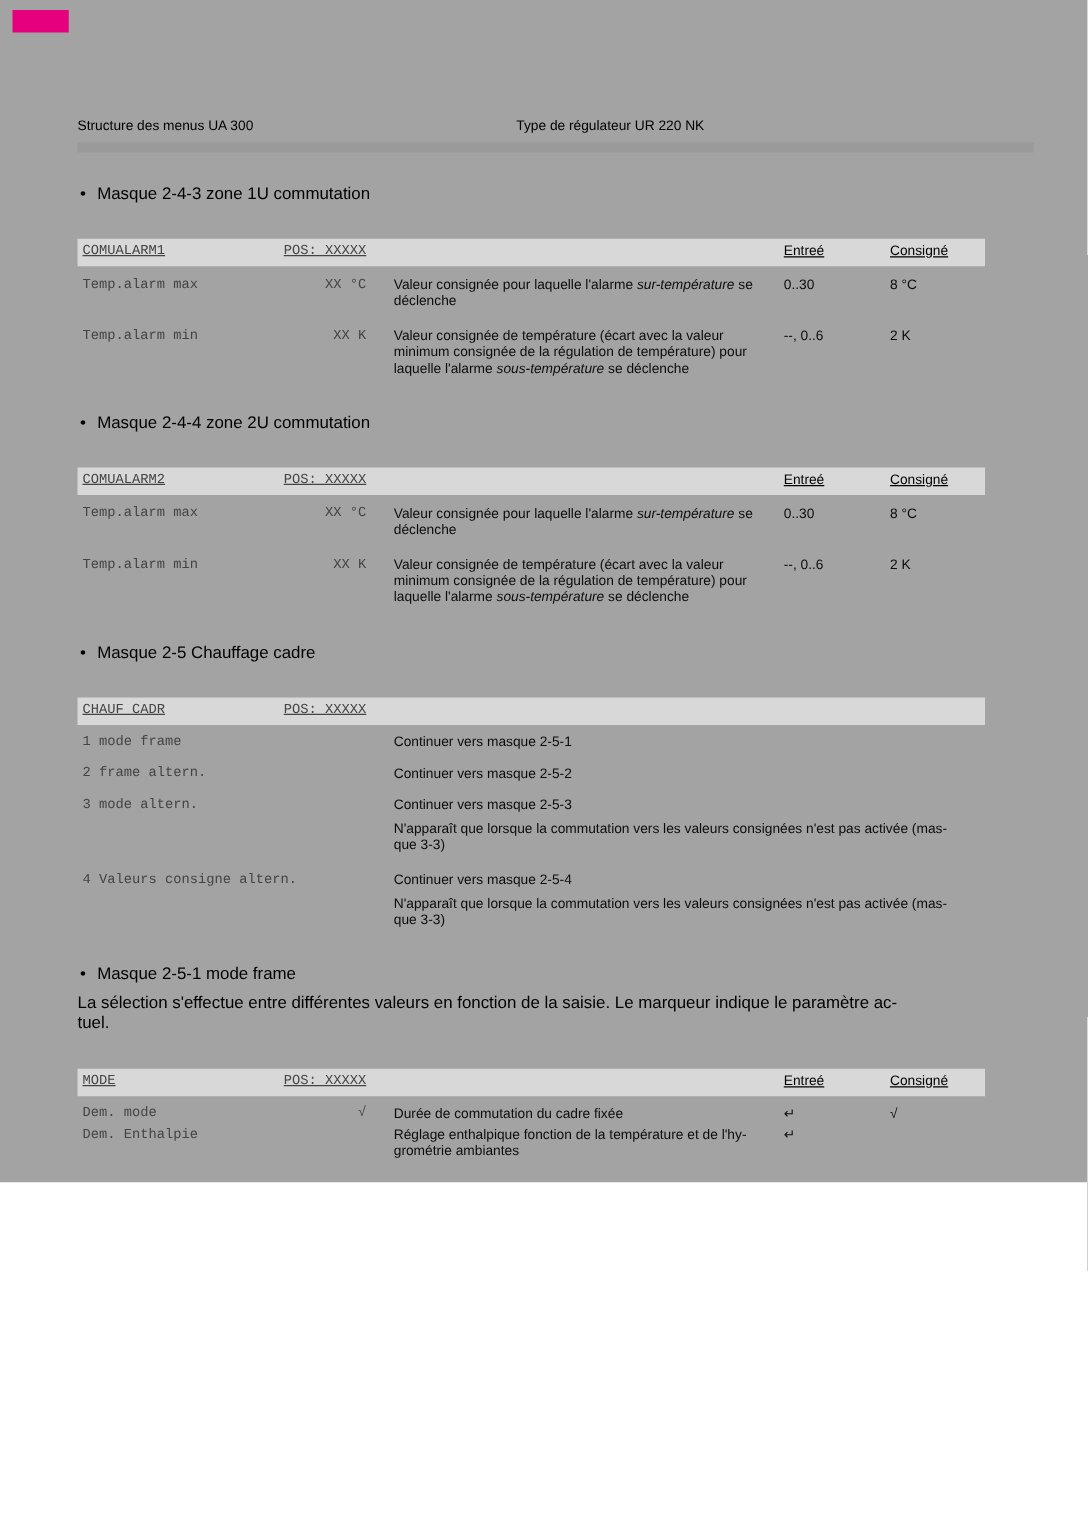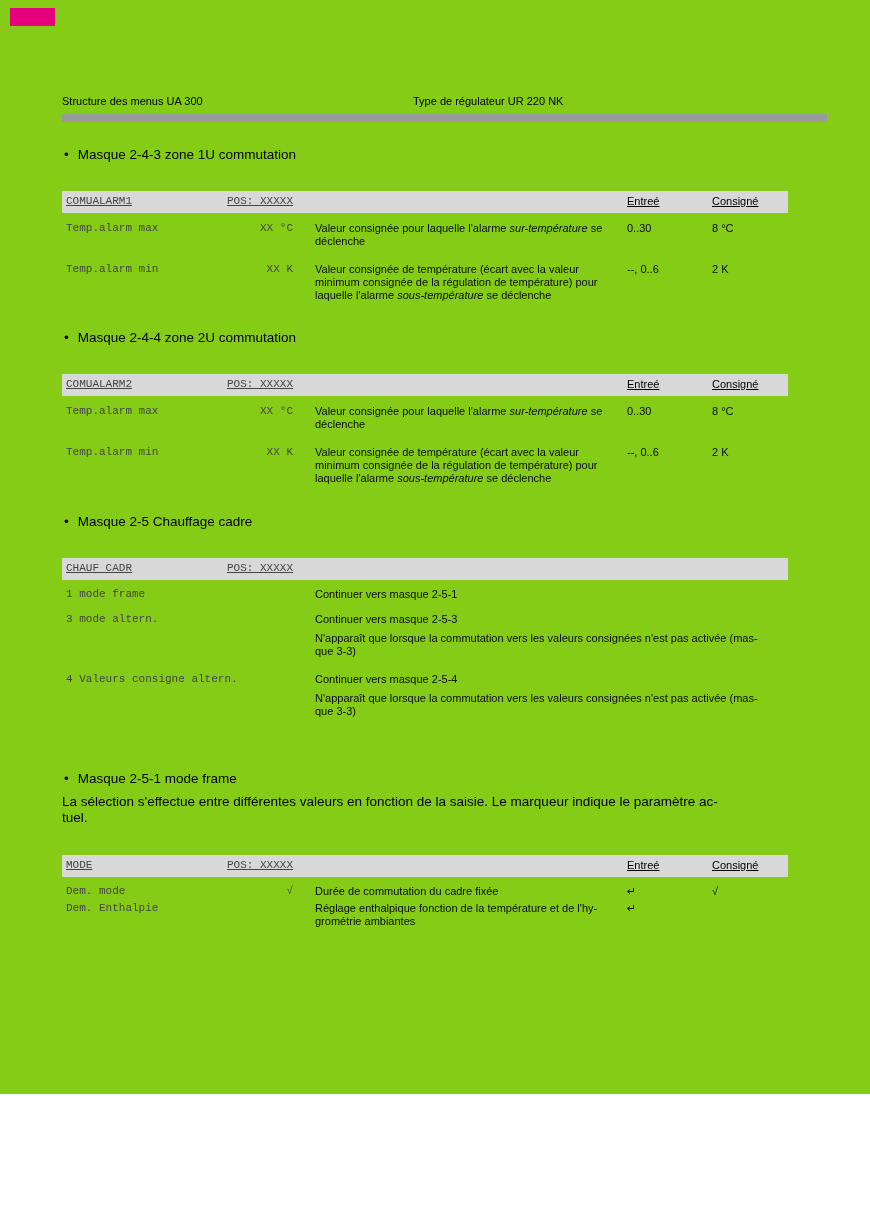--- a/index.html
+++ b/index.html
@@ -2,21 +2,21 @@
 <html style="--accent: #e6007e; --band: #d8d8d8; --rule: #9a9a9a;"><head>
 <meta charset="utf-8">
 <style>
   :root{
     --accent:#e6007e;
     --band:#d8d8d8;
     --rule:#9a9a9a;
   }
   html,body{margin:0;padding:0;background:#ffffff;}
   .page{
-    position:relative;width:870px;height:1094px;background:#84cc16;overflow:hidden;
+    position:relative;width:870px;height:946px;background:#a3a3a3;overflow:hidden;
     font-family:"Liberation Sans","DejaVu Sans",sans-serif;color:#111;
   }
   .corner-mark{position:absolute;left:10px;width:45px;height:18px;background:var(--accent);}
   .corner-mark.top{top:8px;}
   .corner-mark.bottom{top:1204px;}
   .hdr{position:absolute;top:95px;font-size:11px;line-height:13px;color:#000;}
   .hdr.left{left:62px;}
   .hdr.right{left:413px;}
   .rule{position:absolute;left:62px;top:114px;width:765px;height:8px;background:var(--rule);}
   .heading{position:absolute;left:64px;font-size:13.5px;line-height:15px;color:#000;white-space:pre;}
@@ -115,20 +115,24 @@
   <div class="tbl" style="top:558px;">
     <div class="band">
       <span class="t-title mono">CHAUF CADR</span>
       <span class="t-pos mono">POS: XXXXX</span>
     </div>
     <div class="row" style="margin-top:8px;">
       <span class="r-label mono">1 mode frame</span>
       <div class="r-desc wide">Continuer vers masque 2-5-1</div>
     </div>
     <div class="row" style="margin-top:12px;">
+      <span class="r-label mono">2 frame altern.</span>
+      <div class="r-desc wide">Continuer vers masque 2-5-2</div>
+    </div>
+    <div class="row" style="margin-top:12px;">
       <span class="r-label mono">3 mode altern.</span>
       <div class="r-desc wide">Continuer vers masque 2-5-3</div>
       <div class="r-note">N'apparaît que lorsque la commutation vers les valeurs consignées n'est pas activée (mas-
 que 3-3)</div>
     </div>
     <div class="row" style="margin-top:15px;">
       <span class="r-label mono">4 Valeurs consigne altern.</span>
       <div class="r-desc wide">Continuer vers masque 2-5-4</div>
       <div class="r-note">N'apparaît que lorsque la commutation vers les valeurs consignées n'est pas activée (mas-
 que 3-3)</div>

